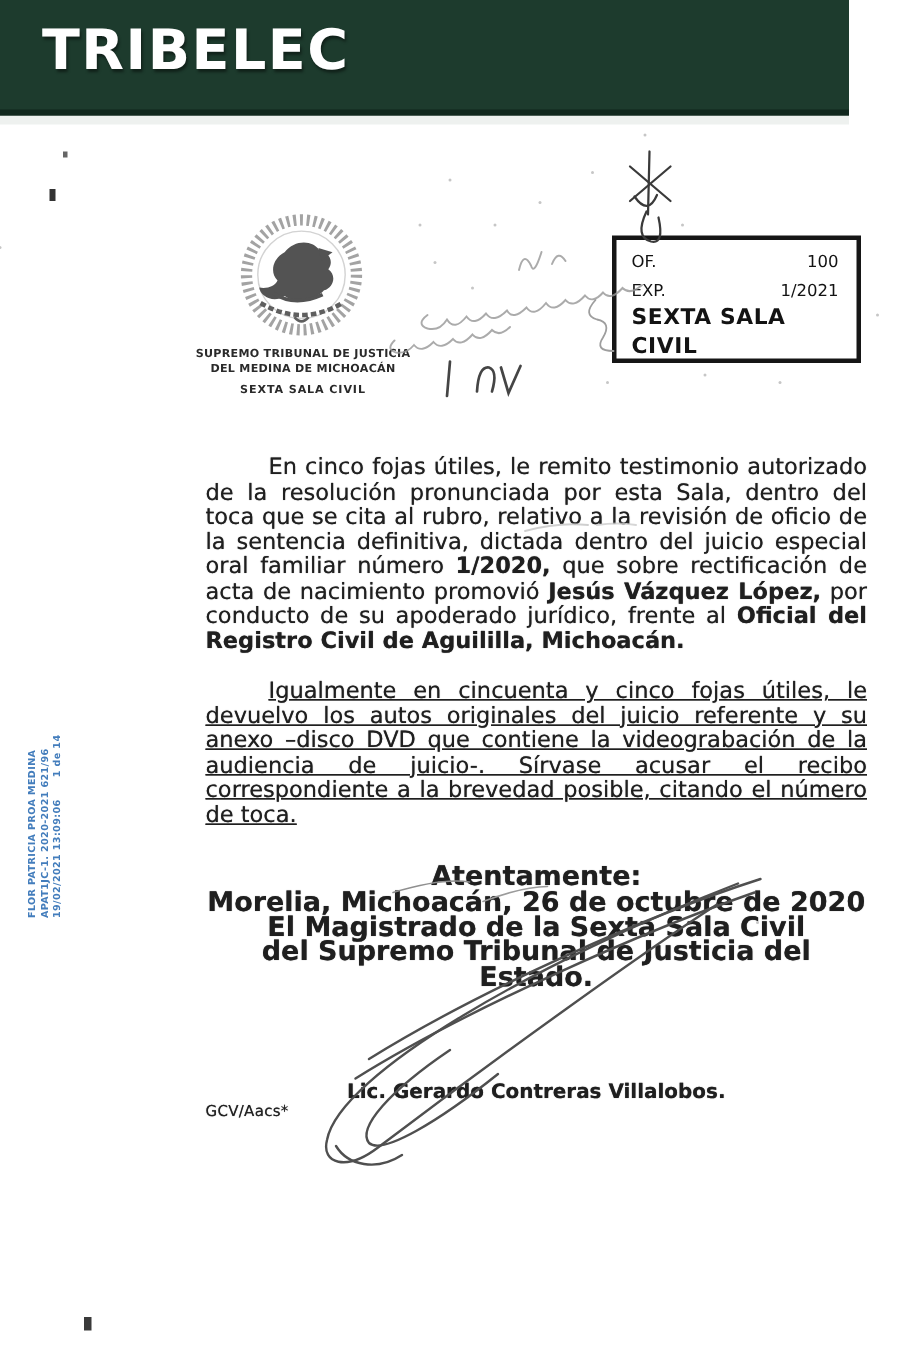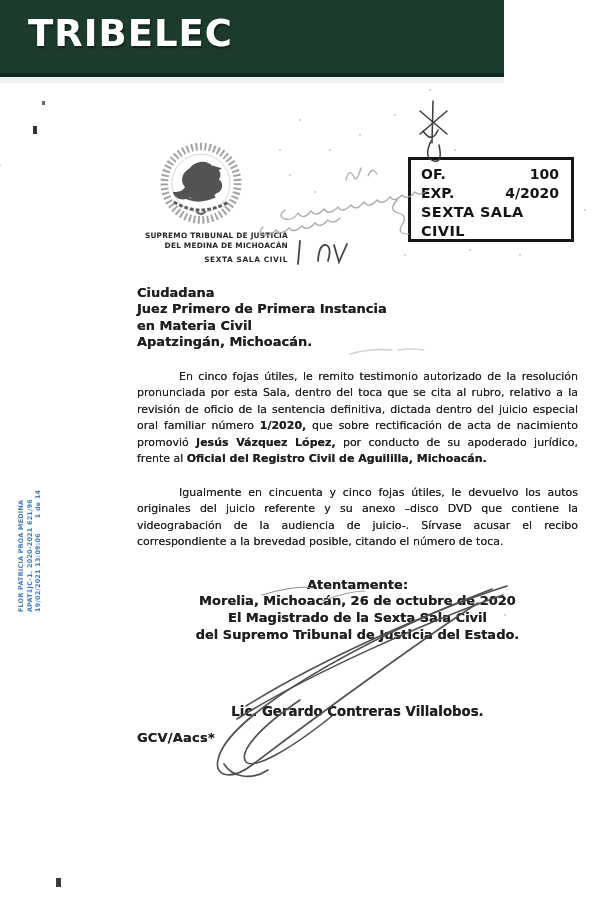--- a/index.html
+++ b/index.html
@@ -2,57 +2,57 @@
 <html><head>
 <meta charset="utf-8">
 <style>
   html,body{margin:0;padding:0;}
   body{
     position:relative;width:605px;height:900px;overflow:hidden;
     background:#ffffff;font-family:"DejaVu Sans",sans-serif;
   }
   
   .site-header{
-    position:absolute;left:0;top:0;width:504px;height:73px;
+    position:absolute;left:0;top:0;width:566px;height:73px;
     background:#1d3b2d;border-bottom:4px solid #10271d;
     box-shadow:0 6px 0 #eef1ef;
     text-align:center;
   }
   .brand{
     position:absolute;left:28px;top:12px;
     font-size:37px;font-weight:700;color:#ffffff;letter-spacing:1px;
     text-shadow:1px 2px 2px rgba(0,0,0,.45);
     font-family:"DejaVu Sans",sans-serif;
   }
   
   .ink{color:#1f1f1f;text-shadow:0 0 .5px rgba(40,40,40,.85);}
   .emblem{position:absolute;left:152px;top:140px;width:98px;height:94px;opacity:.88;}
   .institution{
-    position:absolute;left:116px;top:231px;width:172px;text-align:right;
+    position:absolute;left:116px;top:231px;width:172px;text-align:center;
     font-size:7.4px;font-weight:700;line-height:9.5px;letter-spacing:.2px;color:#2a2a2a;
   }
   .institution .sala{margin-top:5px;display:block;letter-spacing:.6px;}
   .stamp-box{
     position:absolute;left:408px;top:157px;width:166px;height:85px;box-sizing:border-box;
     border:3px solid #161616;padding:5px 12px 4px 10px;background:rgba(255,255,255,.6);
   }
-  .stamp-row{display:flex;justify-content:space-between;font-size:14px;font-weight:700;line-height:19px;color:#131313;text-align:center;}
+  .stamp-row{display:flex;justify-content:space-between;font-size:11px;font-weight:400;line-height:19px;color:#131313;text-align:center;}
   .stamp-footer{font-size:14.5px;font-weight:700;line-height:19px;letter-spacing:.4px;color:#131313;}
   .content{position:absolute;left:137px;top:285px;width:441px;}
   .addressee{font-size:13px;font-weight:700;line-height:16.4px;}
   .content p{
-    margin:0;font-size:11px;line-height:16.5px;text-align:justify;text-indent:42px;
+    margin:0;font-size:15px;line-height:16.5px;text-align:justify;text-indent:42px;
     font-weight:500;
   }
   .content p b{font-weight:700;}
   .p1{margin-top:18px !important;}
-  .p2{margin-top:17px !important;}
-  .closing{margin-top:26px;text-align:center;font-size:13px;font-weight:700;line-height:16.8px;}
+  .p2{margin-top:17px !important;text-decoration:underline;}
+  .closing{margin-top:26px;text-align:center;font-size:18px;font-weight:700;line-height:16.8px;}
   .signer-name{margin-top:60px;text-align:center;font-size:13.3px;font-weight:700;}
-  .initials{margin-top:11px;font-size:13px;font-weight:700;letter-spacing:.2px;color:#222;}
+  .initials{font-size:10px;font-weight:400;letter-spacing:.2px;color:#222;}
   
   .sidebar-note{
     position:absolute;left:17px;top:612px;width:224px;
     transform:rotate(-90deg);transform-origin:0 0;
     color:#2f6fb5;font-size:6.4px;font-weight:700;line-height:8.6px;letter-spacing:.25px;
     opacity:.9;
   }
   .sidebar-note .pre{white-space:pre;}
   
   .mark{position:absolute;background:#4a4a4a;}
@@ -90,32 +90,26 @@
   <span class="sala">SEXTA SALA CIVIL</span>
 </div>
 
 <div class="stamp-box">
   <div class="stamp-row">
     <span>OF.</span>
     <span>100</span>
   </div>
   <div class="stamp-row">
     <span>EXP.</span>
-    <span>4/2020</span>
+    <span>1/2021</span>
   </div>
   <div class="stamp-footer">SEXTA SALA CIVIL</div>
 </div>
 
 <div class="content ink">
-  <div class="addressee">
-    <div>Ciudadana</div>
-    <div>Juez Primero de Primera Instancia</div>
-    <div>en Materia Civil</div>
-    <div>Apatzingán, Michoacán.</div>
-  </div>
 
   <p class="p1">En cinco fojas útiles, le remito testimonio autorizado de la resolución pronunciada por esta Sala, dentro del toca que se cita al rubro, relativo a la revisión de oficio de la sentencia definitiva, dictada dentro del juicio especial oral familiar número <b>1/2020,</b> que sobre rectificación de acta de nacimiento promovió <b>Jesús Vázquez López,</b> por conducto de su apoderado jurídico, frente al <b>Oficial del Registro Civil de Aguililla, Michoacán.</b></p>
   <p class="p2">Igualmente en cincuenta y cinco fojas útiles, le devuelvo los autos originales del juicio referente y su anexo –disco DVD que contiene la videograbación de la audiencia de juicio-. Sírvase acusar el recibo correspondiente a la brevedad posible, citando el número de toca.</p>
 
   <div class="closing">
     <div>Atentamente:</div>
     <div>Morelia, Michoacán, 26 de octubre de 2020</div>
     <div>El Magistrado de la Sexta Sala Civil</div>
     <div>del Supremo Tribunal de Justicia del Estado.</div>
   </div>

